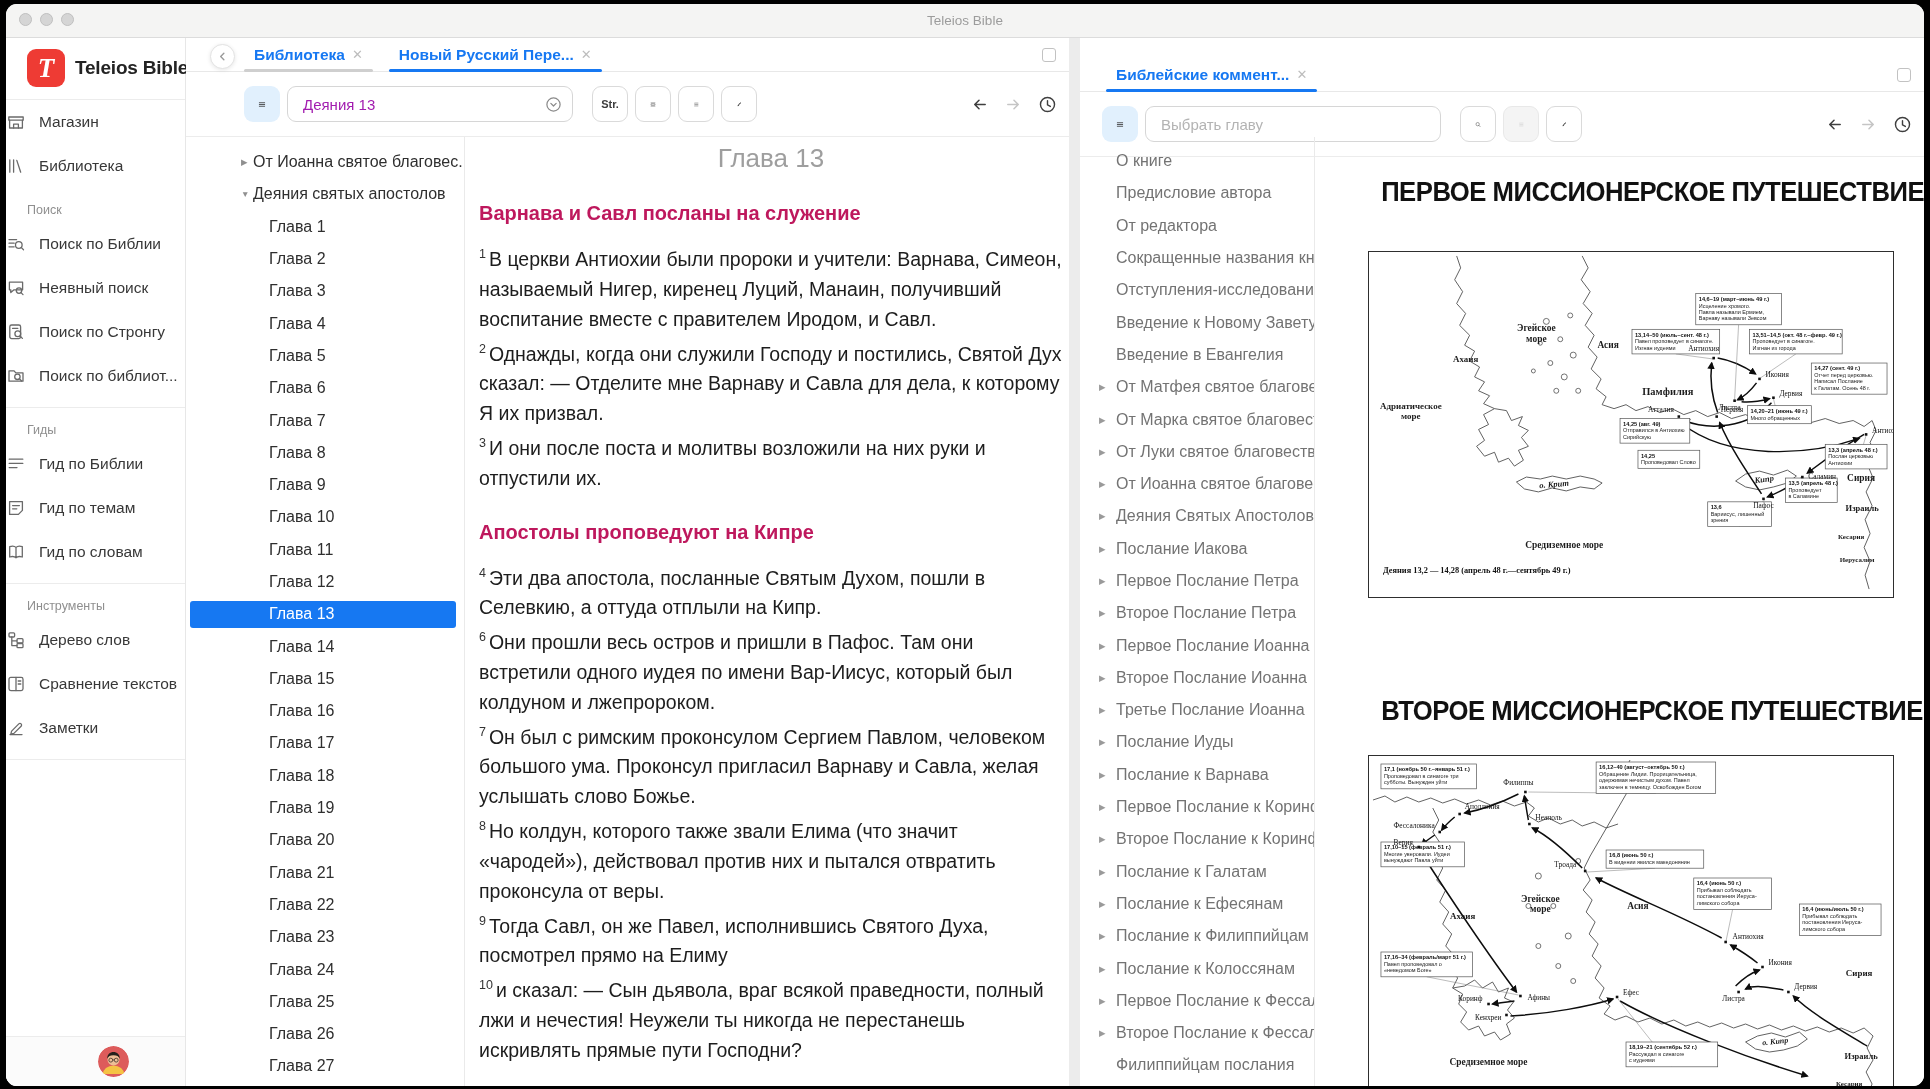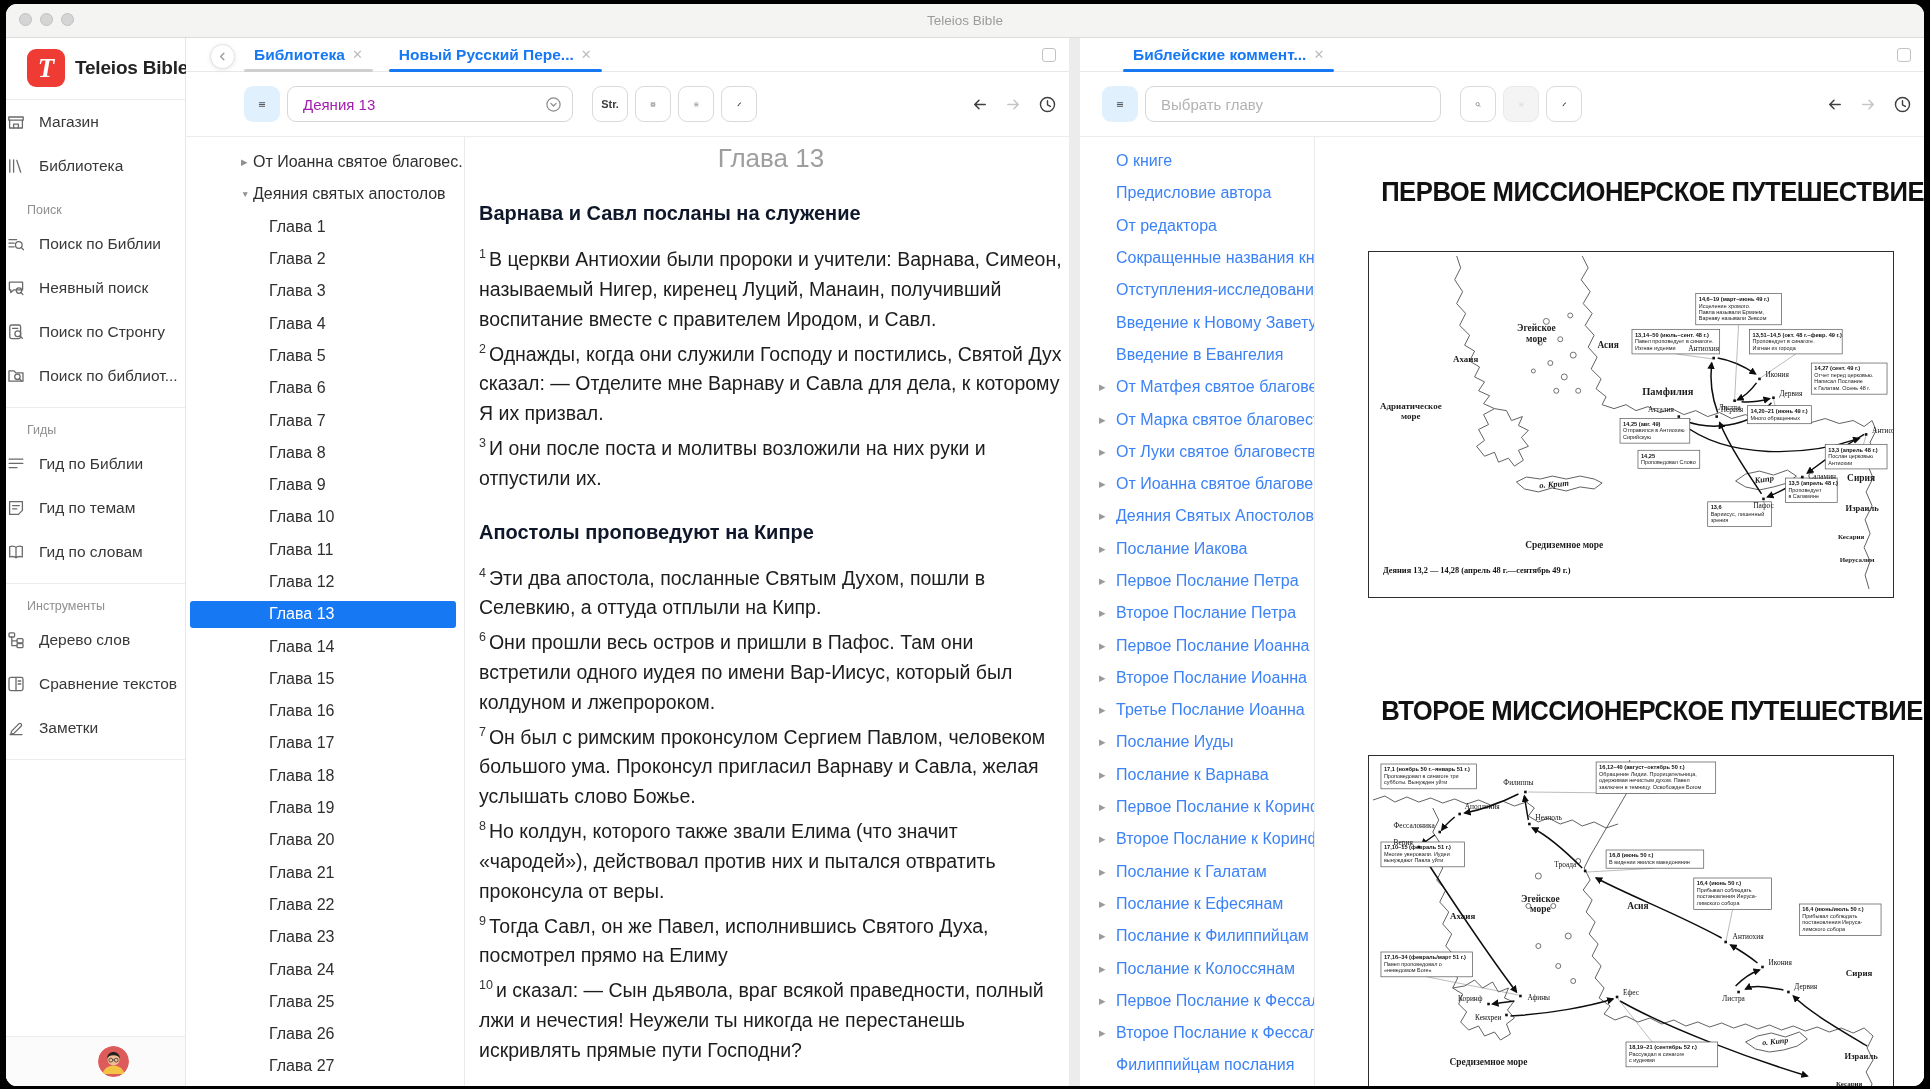--- a/index.html
+++ b/index.html
@@ -28,21 +28,21 @@
   .sb-item .lbl{font-size:15.5px;color:#383838;white-space:nowrap;}
   .sb-bottom{position:absolute;left:0;right:0;bottom:0;height:49px;background:#fbfbfb;border-top:1px solid #ececec;}
   .avatar{position:absolute;left:92px;top:9px;width:31px;height:31px;border-radius:50%;overflow:hidden;}
   
   .pane{background:#fff;position:relative;flex:none;}
   .pane-left{width:883px;}
   .pane-gap{width:11px;background:#ececec;flex:none;}
   .pane-right{width:844px;}
   .tabbar{height:34px;border-bottom:1px solid #e8e8e8;display:flex;align-items:stretch;position:relative;box-sizing:border-box;}
   .pane-left .tabbar{padding-left:56px;}
-  .pane-right .tabbar{padding-left:41px;}
+  .pane-right .tabbar{padding-left:24px;margin-top:20px;}
   .tab{position:relative;display:flex;align-items:center;gap:7px;padding:0 12px;margin-right:12px;}
   .tab .tlabel{font-size:15.5px;font-weight:600;color:#1678f2;white-space:nowrap;}
   .tab .tclose{color:#bdbdbd;font-size:13px;font-weight:600;}
   .tab .underline{position:absolute;left:2px;right:2px;bottom:-1px;height:3px;border-radius:3px;background:#cfcfcf;}
   .tab.active .underline{background:#1678f2;}
   .detach{position:absolute;right:13px;top:10px;width:12px;height:12px;border:1.5px solid #c2c2c2;border-radius:3px;}
   .toolbar{height:64px;display:flex;align-items:center;border-bottom:1px solid #ececec;position:relative;box-sizing:content-box;}
   .pane-left .toolbar{padding-left:58px;}
   .pane-right .toolbar{padding-left:22px;}
   .tb-btn{width:36px;height:36px;border-radius:9px;border:1.5px solid #dadada;background:#fff;display:flex;
@@ -64,28 +64,28 @@
   .chapters{width:279px;border-right:1px solid #eaeaea;padding-top:9px;flex:none;box-sizing:border-box;overflow:hidden;}
   .tree-row{height:32.3px;display:flex;align-items:center;position:relative;}
   .tree-row .arr{position:absolute;left:55px;font-size:8.5px;color:#8f8f8f;}
   .tree-row .blabel{margin-left:67px;font-size:16px;color:#2f2f2f;white-space:nowrap;position:relative;}
   .tree-row .clabel{margin-left:83px;font-size:16px;color:#2f2f2f;white-space:nowrap;position:relative;}
   .tree-row.selected::before{content:"";position:absolute;left:4px;right:8px;top:2.5px;bottom:2.5px;background:#1678f2;border-radius:3px;}
   .tree-row.selected .clabel{color:#fff;}
   
   .reader{flex:1;padding:6px 0 0 14px;overflow:hidden;}
   .r-title{width:584px;text-align:center;font-size:26px;font-weight:500;color:#9e9e9e;margin:0 0 16px 0;}
-  .r-head{font-size:20px;font-weight:700;color:#0f172a;margin:28px 0 14px;width:584px;}
+  .r-head{font-size:20px;font-weight:700;color:#be185d;margin:28px 0 14px;width:584px;}
   .verse{font-size:19.5px;line-height:30px;color:#1d1d1d;margin:0;width:584px;}
   .verse sup{font-size:12.5px;color:#333;margin-right:3px;}
   
   .comm-nav{width:235px;border-right:1px solid #eaeaea;padding-top:8px;flex:none;box-sizing:border-box;overflow:hidden;}
   .cn-row{height:32.3px;display:flex;align-items:center;position:relative;}
   .cn-row .arr{position:absolute;left:19px;font-size:8.5px;color:#9a9a9a;}
-  .cn-row .nlabel{margin-left:36px;font-size:16px;color:#3b82f6;white-space:nowrap;}
+  .cn-row .nlabel{margin-left:36px;font-size:16px;color:#737373;white-space:nowrap;}
   
   .maps{flex:1;position:relative;overflow:hidden;}
   .map-title{position:absolute;left:53px;width:526px;text-align:center;white-space:nowrap;font-weight:800;
     font-size:27px;color:#111;letter-spacing:-.5px;transform:scaleX(.95);}
   .mt1{top:40px;}  .mt2{top:559px;}
   .mapbox{position:absolute;left:53px;width:524px;border:1.4px solid #2e2e2e;background:#fff;box-sizing:content-box;}
   .mb1{top:114px;height:345px;}
   .mb2{top:618px;height:348px;}
   .mapbox svg{display:block;}
   .sea{font-family:"Liberation Serif","DejaVu Serif",serif;font-weight:700;fill:#1c1c1c;}

